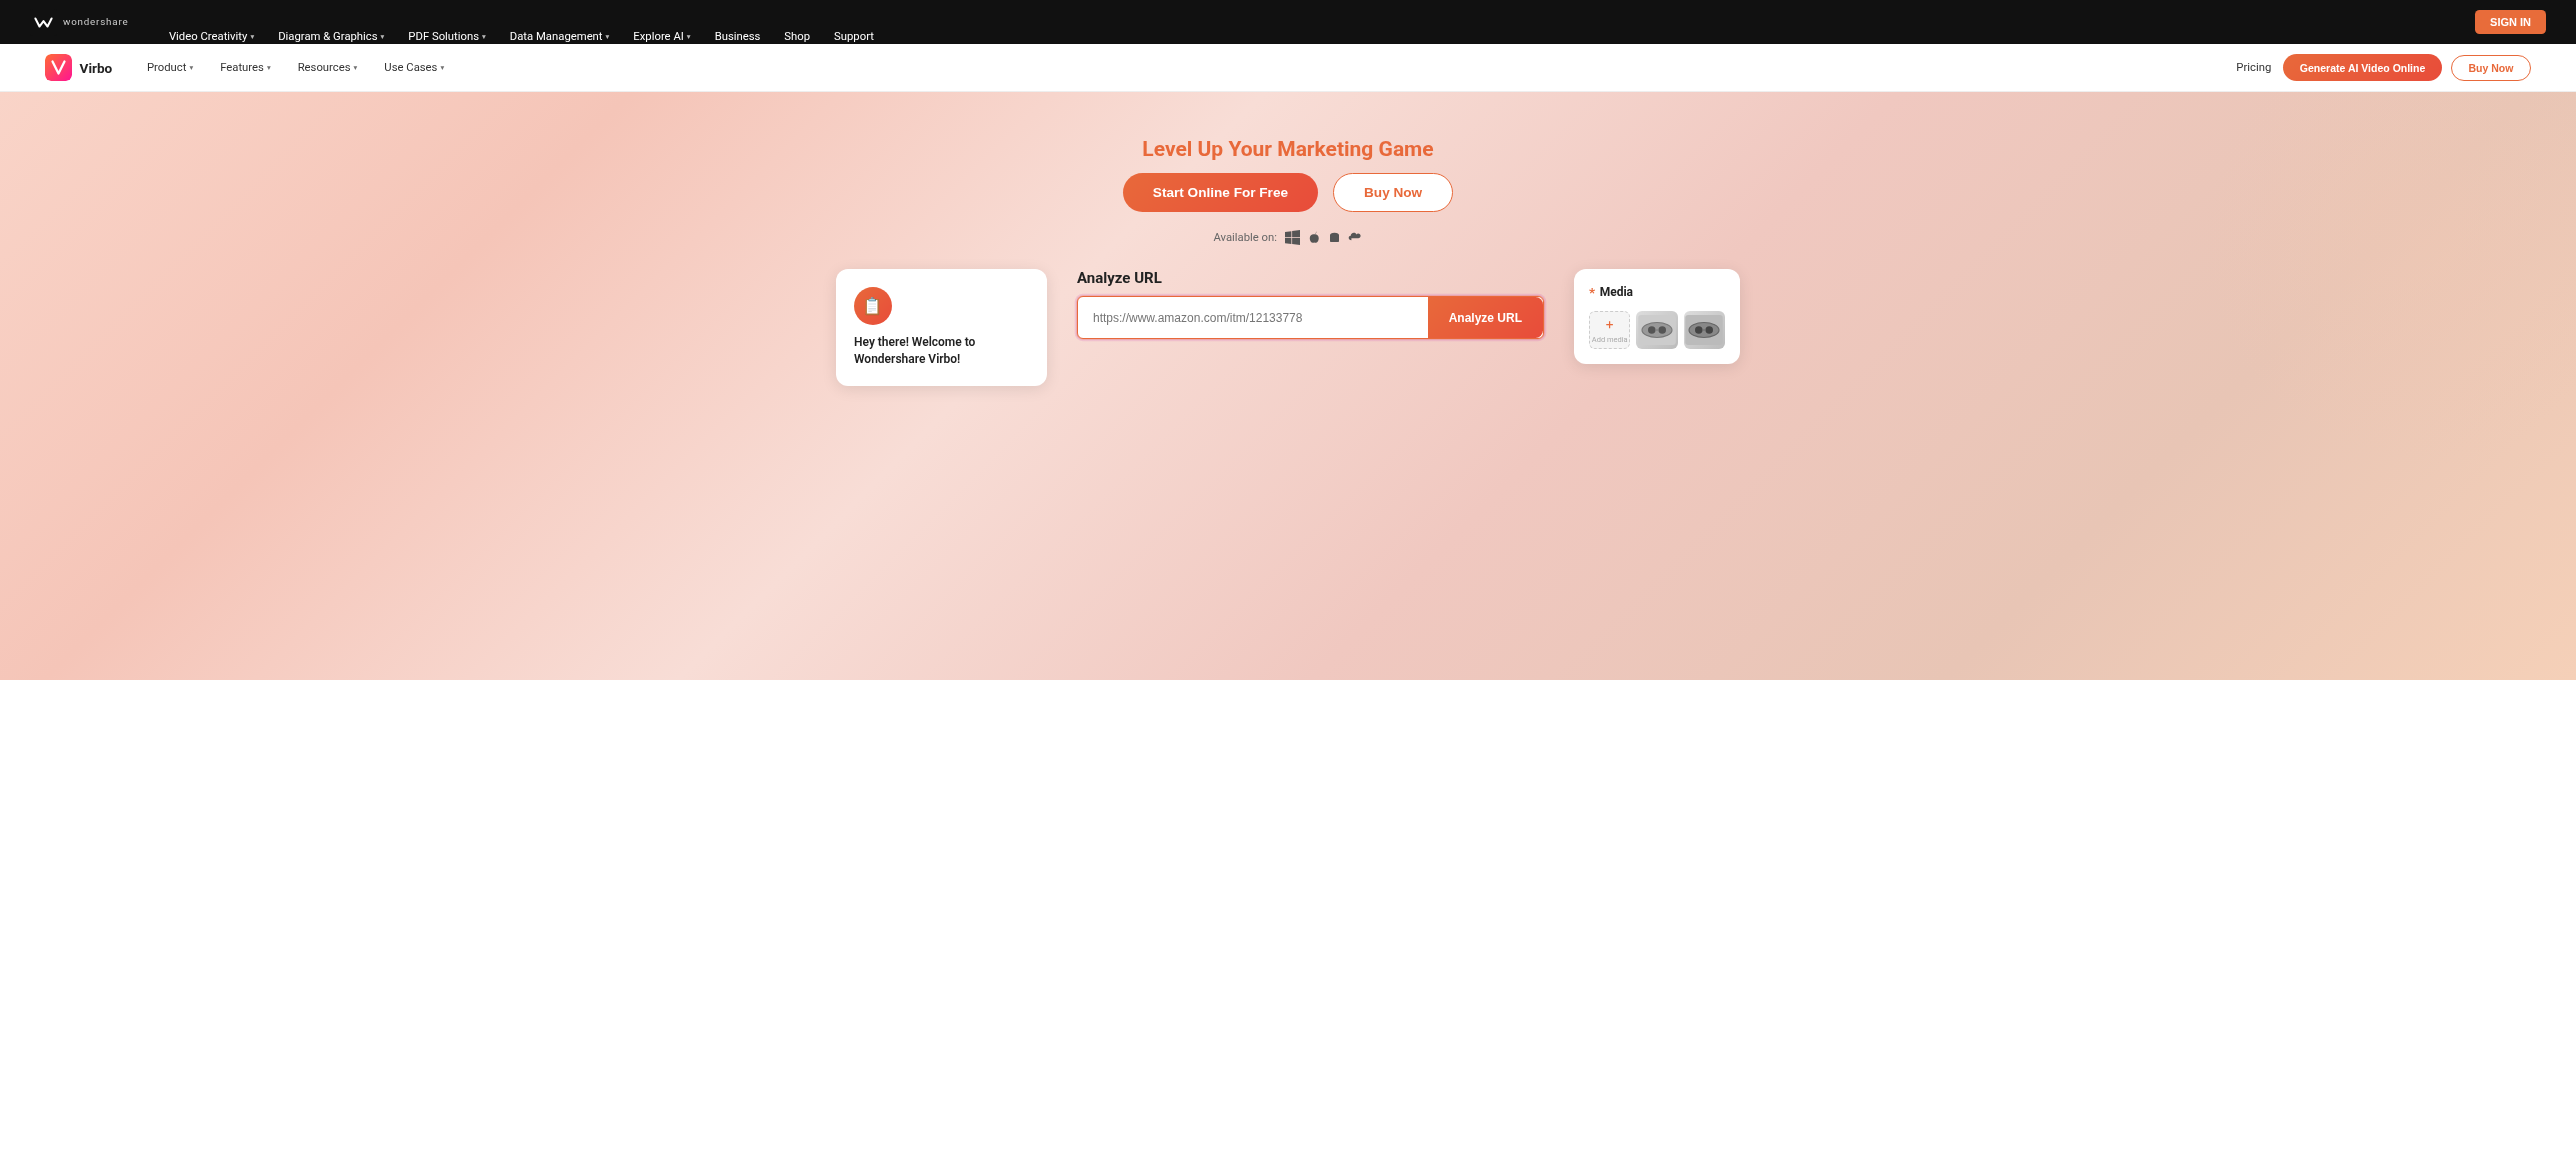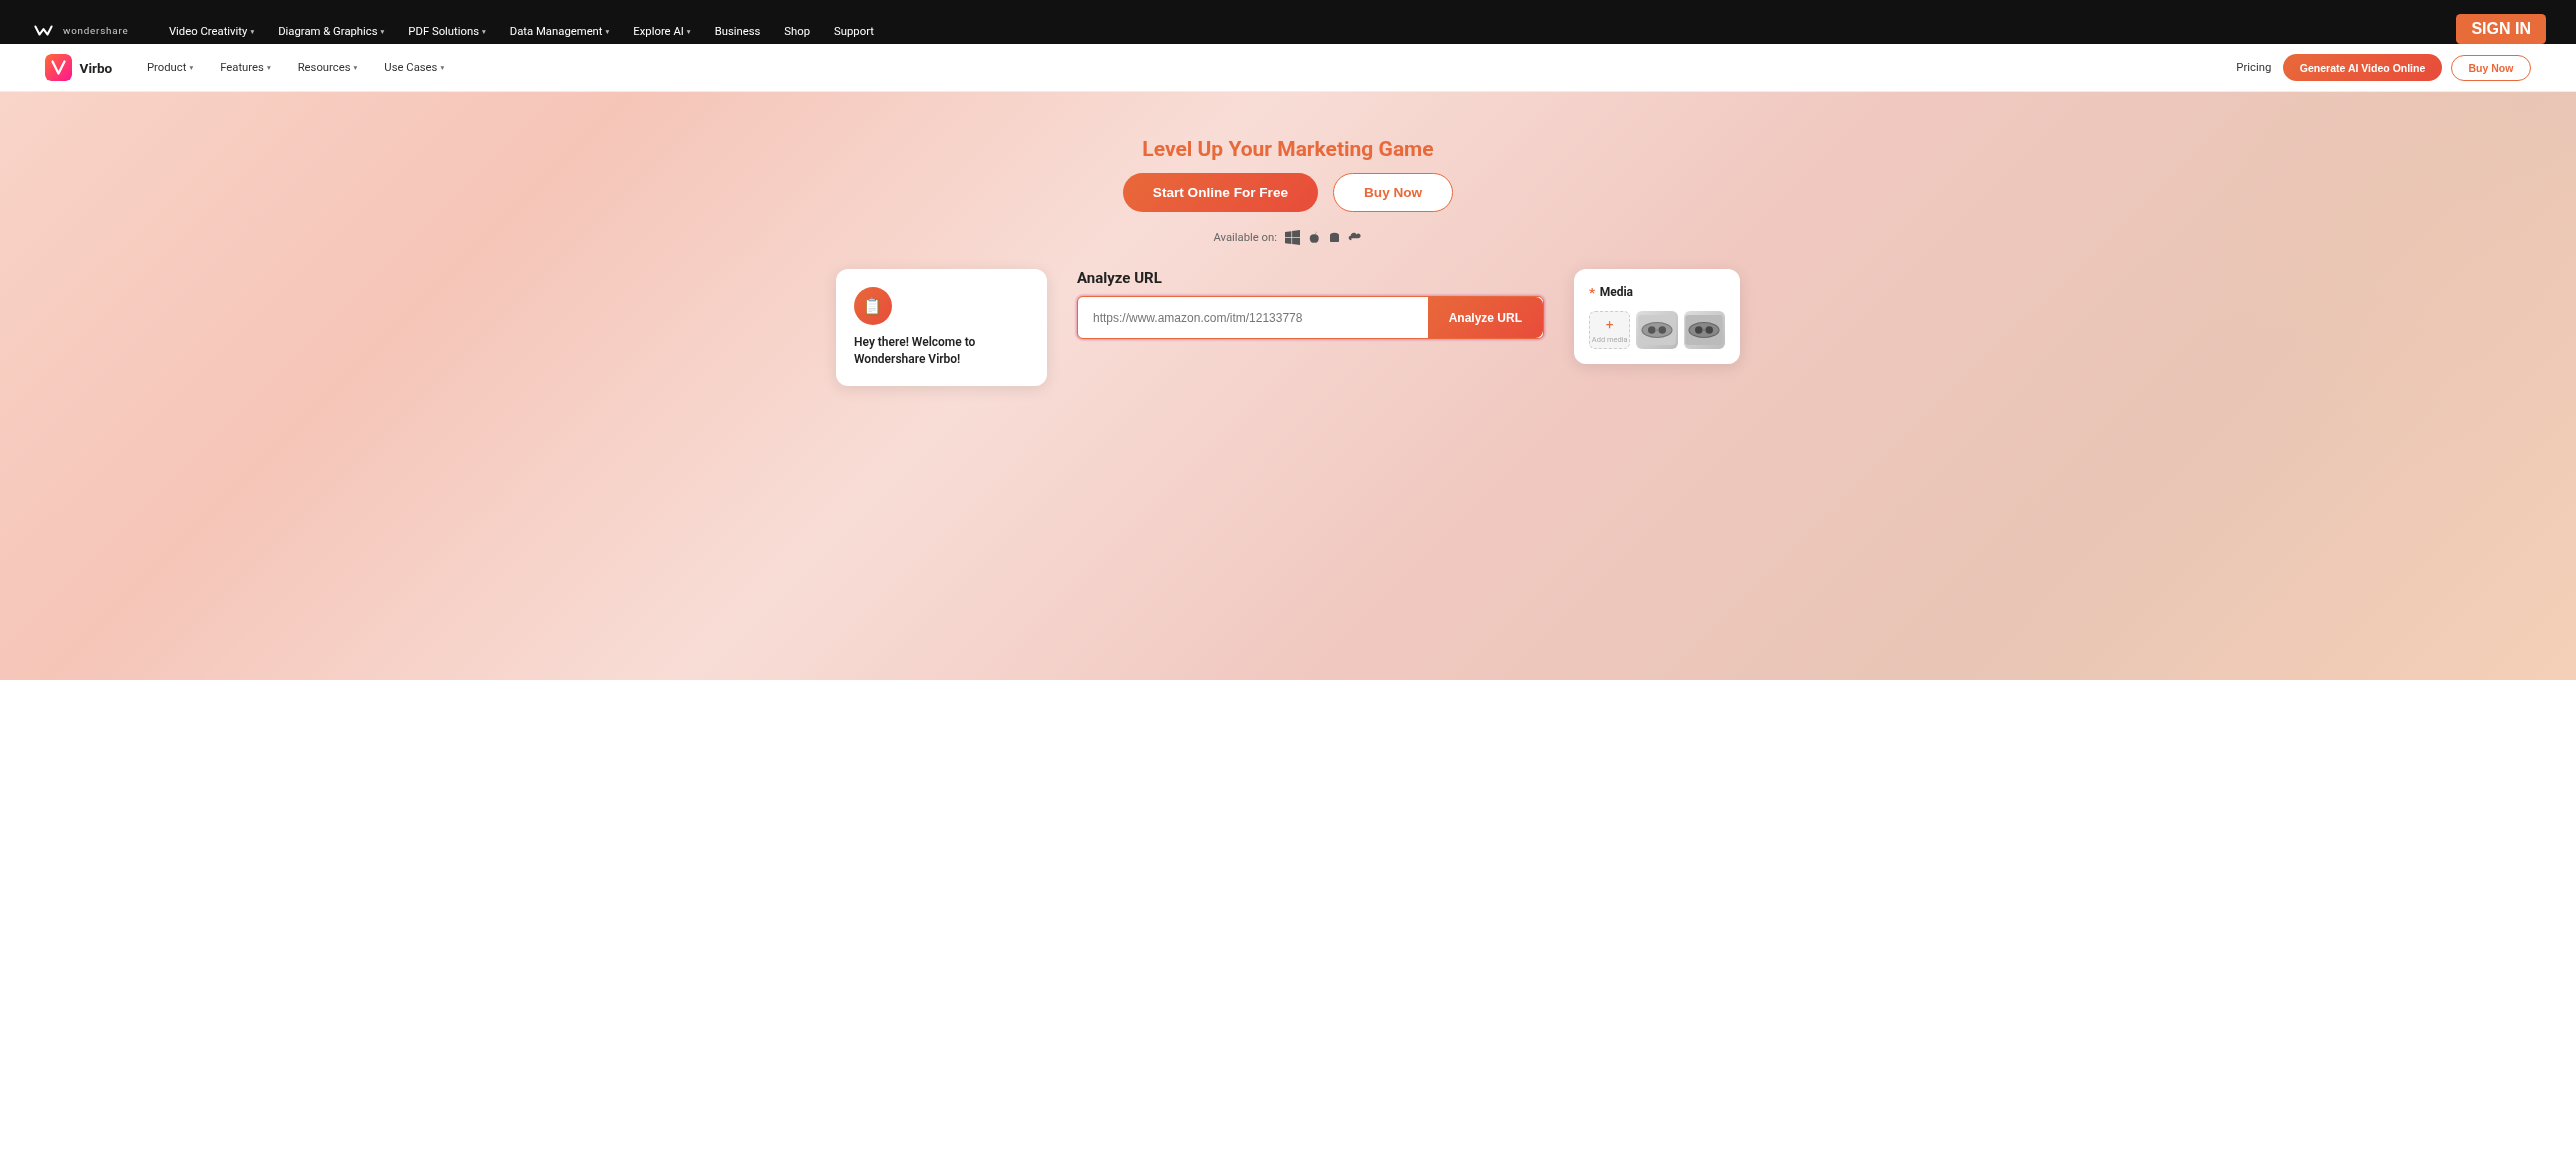--- a/index.html
+++ b/index.html
@@ -3,21 +3,21 @@
   <meta charset="utf-8">
   <style>
     * { margin: 0; padding: 0; box-sizing: border-box; }
     body { font-family: -apple-system, BlinkMacSystemFont, 'Segoe UI', Roboto, sans-serif; overflow-x: hidden; }
 
     
     .top-nav {
       background: #111;
       color: #fff;
       display: flex;
-      align-items: flex-end;
+      align-items: center;
       padding: 0 30px;
       height: 44px;
       gap: 0;
     }
     .logo-area {
       display: flex;
       align-items: center;
       gap: 6px;
       margin-right: 30px;
     }
@@ -59,21 +59,21 @@
       align-items: center;
       gap: 6px;
       margin-left: auto;
     }
     .sign-in-btn {
       background: #e86c3a;
       color: #fff;
       border: none;
       border-radius: 4.5px;
       padding: 6px 15px;
-      font-size: 16px;
+      font-size: 11px;
       font-weight: 600;
       cursor: pointer;
     }
 
     
     .sub-nav {
       background: #fff;
       border-bottom: 0.8px solid #eee;
       display: flex;
       align-items: center;

